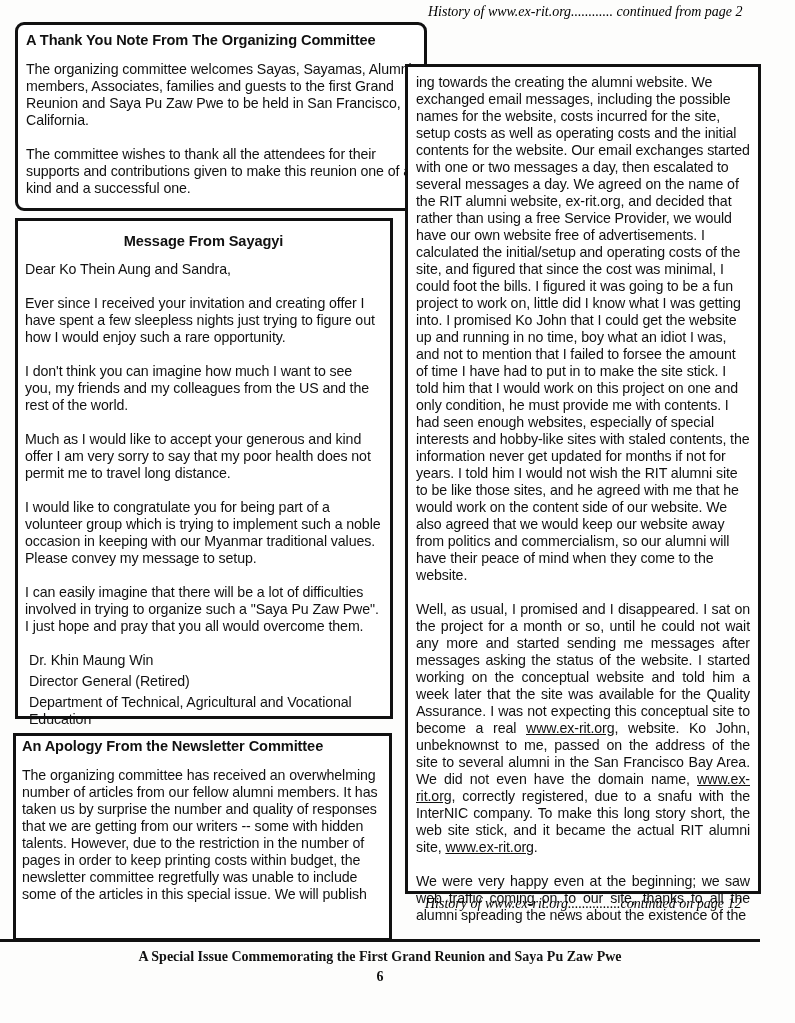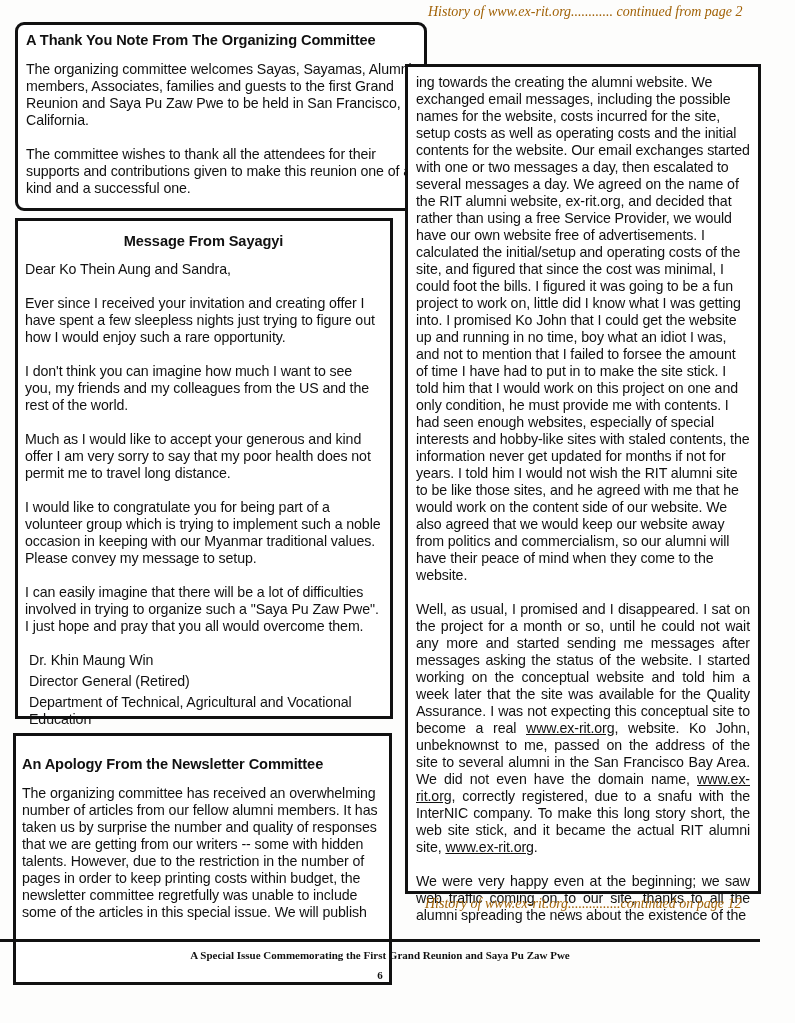--- a/index.html
+++ b/index.html
@@ -12,35 +12,35 @@
       position: absolute; box-sizing: border-box;
       border: 3px solid #111; background: #fff;
       font-size: 14.2px; line-height: 17px; letter-spacing: -0.1px;
     }
     .box p { margin: 0 0 17px 0; }
     .box p:last-child { margin-bottom: 0; }
     .title-left { font-weight: bold; font-size: 14.6px; margin: 0 0 12px 0; }
     .title-center { font-weight: bold; font-size: 14.6px; text-align: center; margin: 4px 0 11px 0; }
     #box-thanks { left: 15px; top: 22px; width: 412px; height: 189px; padding: 7px 10px 0 8px; border-radius: 9px; }
     #box-sayagyi { left: 15px; top: 218px; width: 378px; height: 501px; padding: 8px 8px 0 7px; }
-    #box-apology { left: 13px; top: 733px; width: 379px; height: 252px; padding: 20px 8px 0 6px; }
+    #box-apology { left: 13px; top: 733px; width: 379px; height: 208px; padding: 2px 8px 0 6px; }
     #box-history { left: 405px; top: 64px; width: 356px; height: 830px; padding: 7px 8px 0 8px; }
     .sig p { margin: 4px; }
     .justify { text-align: justify; }
     .link { text-decoration: underline; }
     .serif-italic {
       position: absolute; font-family: "Liberation Serif", "DejaVu Serif", serif;
-      font-style: italic; font-size: 14px; color: #a16207; white-space: nowrap;
+      font-style: italic; font-size: 14px; color: #000000; white-space: nowrap;
     }
     #cont-from { left: 428px; top: 4px; }
     #cont-on { left: 425px; top: 896px; }
     #rule { position: absolute; left: 0; top: 939px; width: 760px; height: 3px; background: #111; }
     .footer {
       position: absolute; left: 0; width: 760px; text-align: center;
-      font-family: "Liberation Serif", "DejaVu Serif", serif; font-weight: bold; font-size: 11px;
+      font-family: "Liberation Serif", "DejaVu Serif", serif; font-weight: bold; font-size: 14px;
     }
     #footer-title { top: 949px; }
     #footer-page { top: 969px; }
   </style>
 </head>
 <body>
 
 <div id="box-thanks" class="box">
   <div class="title-left">A Thank You Note From The Organizing Committee</div>
   <p>The organizing committee welcomes Sayas, Sayamas, Alumni members, Associates, families and guests to the first Grand Reunion and Saya Pu Zaw Pwe to be held in San Francisco, California.</p>

